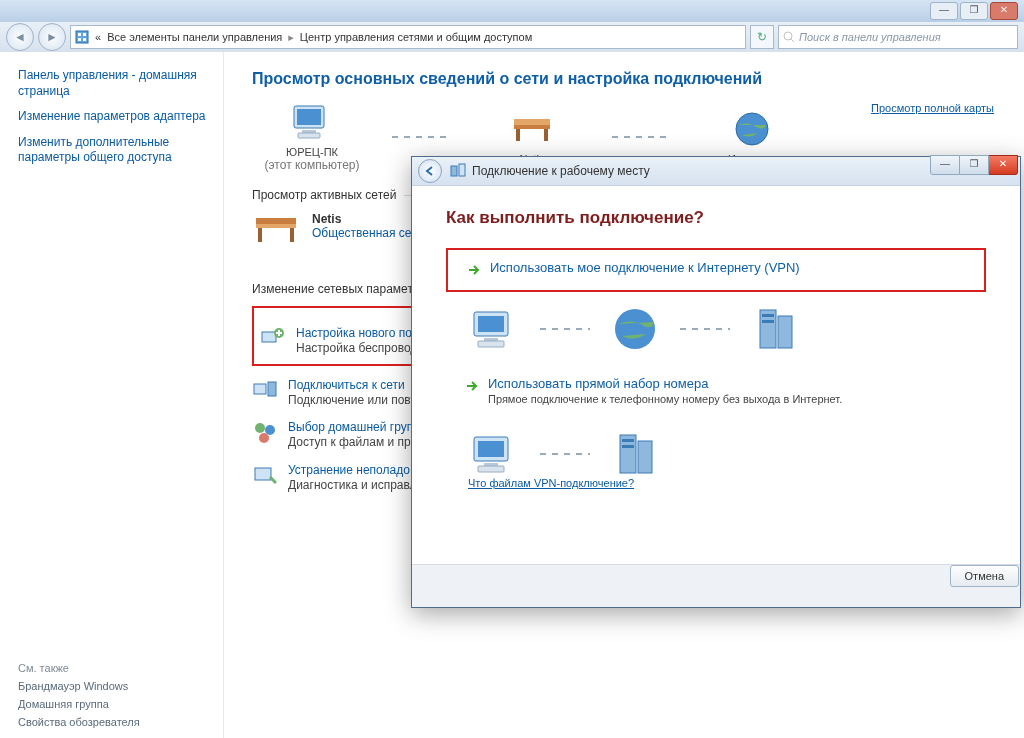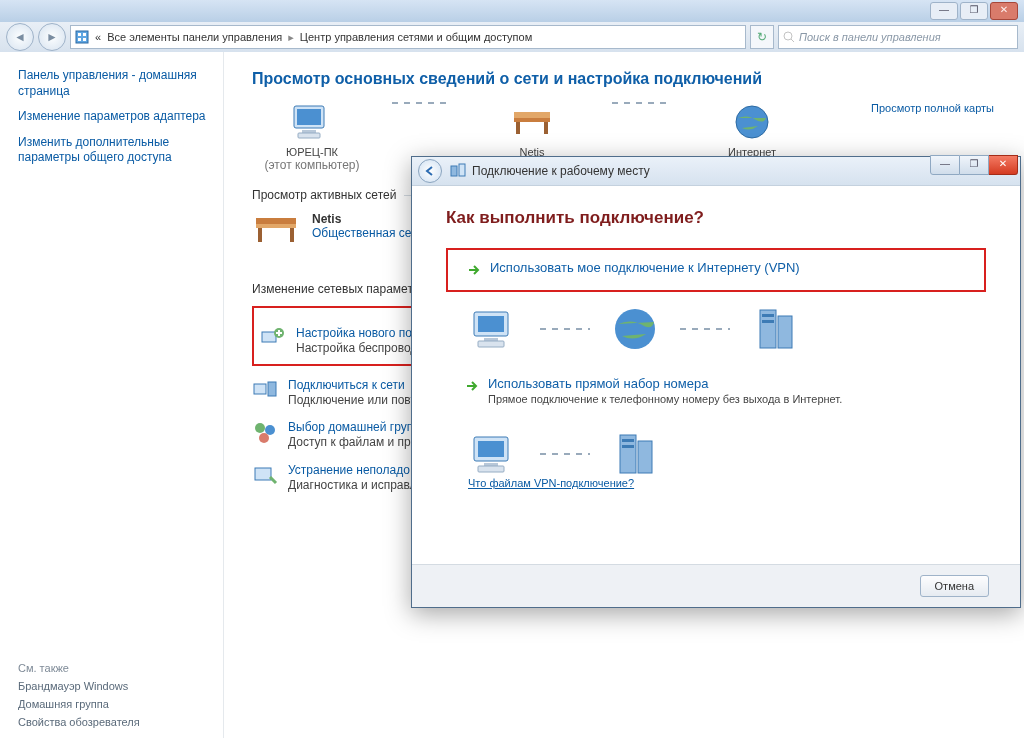--- a/index.html
+++ b/index.html
@@ -133,34 +133,36 @@
     position: relative;
   }
   .content h2 {
     color: #0f5fa8;
     font-size: 16px;
     font-weight: 700;
     margin: 0 0 14px 0;
   }
   .net-map {
     display: flex;
+    align-items: center;
     gap: 20px;
     margin-bottom: 6px;
   }
   .net-node { text-align: center; width: 120px; font-size: 11px; color: #444; }
   .net-node .lbl2 { color: #777; font-size: 12px; }
   .net-line { flex: 0 0 60px; height: 2px; background: repeating-linear-gradient(90deg,#9ab 0 6px, transparent 6px 12px); }
   .computer-icon, .router-icon, .globe-icon {
     width: 48px; height: 40px; margin: 0 auto 2px;
   }
   .map-link {
     color: #0a5ba4;
     position: absolute;
     right: 30px; top: 50px;
     font-size: 11px;
+    text-decoration: underline;
   }
 
   .section-hdr {
     font-size: 12px;
     color: #333;
     margin-top: 16px;
     display: flex;
     align-items: center;
     gap: 8px;
   }
@@ -289,22 +291,22 @@
   }
 
   .dlg-footer {
     position: absolute;
     bottom: 0; left: 0; right: 0;
     height: 42px;
     background: #eef1f5;
     border-top: 1px solid #d4dbe2;
     display: flex;
     justify-content: flex-end;
-    align-items: center;
-    padding-right: 31px;
+    align-items: flex-start;
+    padding-right: 1px;
   }
   .dlg-cancel {
     height: 22px;
     padding: 0 14px;
     background: linear-gradient(#fdfdfe,#e6ebf1);
     border: 1px solid #9fb3c9;
     border-radius: 3px;
     font-size: 11px;
     color: #333;
   }

